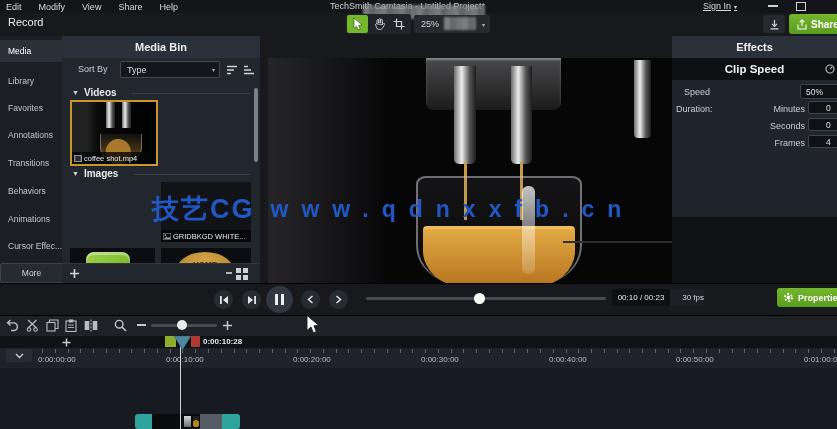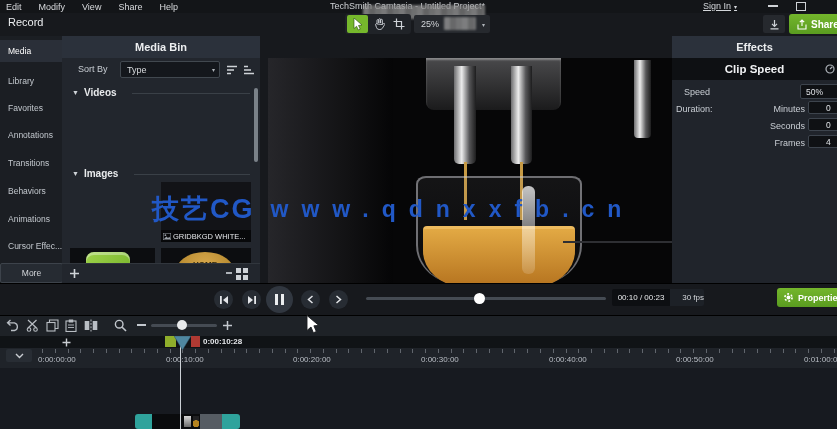--- a/index.html
+++ b/index.html
@@ -42,21 +42,21 @@
                display:flex;align-items:center;font-size:7.5px;color:#e4e6e9;padding-left:2px;white-space:nowrap;overflow:hidden;}
   
   .canvasarea{left:260px;top:36px;width:412px;height:247px;background:#17191d;}
   .video{position:absolute;left:8px;top:22px;width:404px;height:225px;background:#060607;overflow:hidden;}
   .chrome{background:linear-gradient(90deg,#6e6e70,#ececec 35%,#565658 70%,#1d1d1e);}
   .watermark{left:152px;top:191px;width:580px;height:36px;z-index:60;display:flex;align-items:center;
              color:#2158c6;font-weight:bold;pointer-events:none;}
   .wm-cn{font-size:27px;letter-spacing:2px;}
   .wm-url{font-size:23px;letter-spacing:13px;margin-left:16px;}
   
-  .effects{left:672px;top:36px;width:165px;height:312px;background:#20242b;}
+  .effects{left:672px;top:36px;width:165px;height:181px;background:#20242b;}
   .clipspeedbar{background:#0e1013;color:#f0f1f3;font-size:11.5px;font-weight:bold;}
   .fld{background:#0f1114;border:1px solid #3d444d;border-radius:2px;font-size:8.5px;color:#dfe2e6;
        display:flex;align-items:center;box-sizing:border-box;}
   
   .playbar{left:0;top:283px;width:837px;height:32px;background:#17191d;border-top:1px solid #000;}
   .pbtn{border-radius:50%;background:#272c33;color:#dfe2e6;}
   .timebox{background:#0d0f12;font-size:8px;color:#e8eaec;border-radius:2px 0 0 2px;}
   .fpsbox{background:#1d2127;font-size:8px;color:#d4d7db;border-radius:0 2px 2px 0;justify-content:flex-end;}
   
   .tltoolbar{left:0;top:315px;width:837px;height:21px;background:#1e2227;border-top:1px solid #000;}
@@ -187,20 +187,37 @@
         <path d="M1,1.5 H5 M1,5 H8 M1,8.5 H11" stroke="#cfd3d8" stroke-width="1.4"></path>
       </svg>
   </div>
 
   <div class="abs row" style="left:10px;top:51px;">
     <span class="sect-arrow">▼</span>
     <span class="sect-label" style="margin-left:5px;">Videos</span>
   </div>
   <div class="abs sect-line" style="left:70px;top:57px;width:118px;"></div>
 
+  <div class="abs thumb" style="left:8px;top:64px;width:84px;height:62px;border:2px solid #c8952f;">
+    <div style="position:absolute;left:0;top:0;right:0;height:100%;background:
+      radial-gradient(circle at 55% 80%, #a9762a 0 18%, transparent 19%),
+      linear-gradient(90deg,#222 0 18%, #0a0a0a 30%, #000 100%);"></div>
+    <div style="position:absolute;left:34px;top:0;width:9px;height:26px;" class="chrome"></div>
+    <div style="position:absolute;left:50px;top:0;width:9px;height:26px;" class="chrome"></div>
+    <div style="position:absolute;left:28px;top:32px;width:40px;height:26px;border:1px solid rgba(200,200,200,.45);border-top:none;border-radius:0 0 14px 14px;background:linear-gradient(rgba(120,120,120,.1),rgba(180,130,40,.55));"></div>
+    <div class="thumb-label">
+      <span style="margin-right:2px;">
+          <svg width="8" height="7" viewBox="0 0 8 7">
+            <rect x="0" y="0" width="8" height="7" fill="#8a8f96"></rect>
+            <rect x="1.4" y="1" width="5.2" height="5" fill="#2a2d31"></rect>
+          </svg>
+        </span>
+      <span>coffee shot.mp4</span>
+    </div>
+  </div>
 
   <div class="abs row" style="left:10px;top:132px;">
     <span class="sect-arrow">▼</span>
     <span class="sect-label" style="margin-left:5px;">Images</span>
   </div>
   <div class="abs sect-line" style="left:72px;top:138px;width:116px;"></div>
 
   <div class="abs thumb" style="left:99px;top:146px;width:90px;height:60px;background:#121317;">
     <div class="thumb-label">
       <span style="margin-right:2px;">

